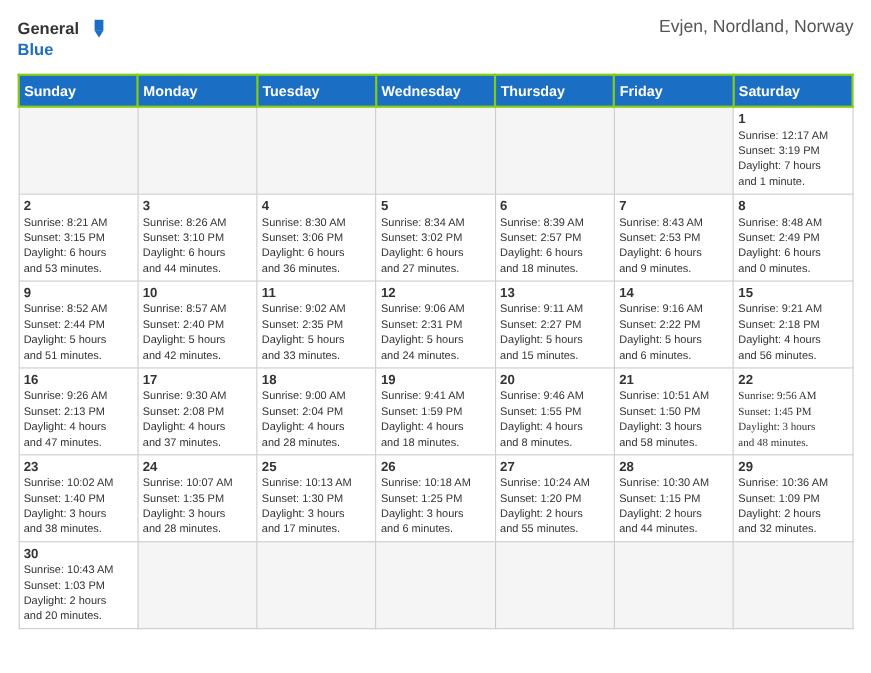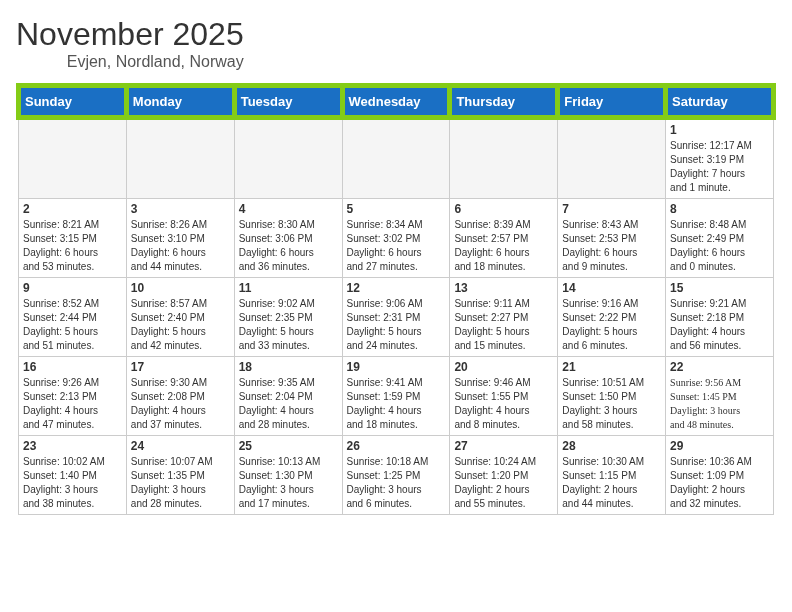--- a/index.html
+++ b/index.html
@@ -38,21 +38,21 @@
       border-collapse: collapse;
       border: 1px solid #ccc;
     }
     .calendar th {
       background-color: #1a6fc4;
       color: #fff;
       font-size: 13px;
       font-weight: bold;
       padding: 6px 4px;
       text-align: left;
-      border: 5px solid #84cc16;
+      border: 2px solid #84cc16;
     }
     .calendar td {
       vertical-align: top;
       border: 1px solid #ccc;
       padding: 3px 4px;
       font-size: 10px;
       color: #333;
       width: 108px;
       min-height: 72px;
       height: 72px;
@@ -72,22 +72,33 @@
       line-height: 1.4;
     }
     tr.week td {
       height: 72px;
     }
   </style>
 </head>
 <body>
 
 <div class="header-area">
+  <div class="logo">
+    <div style="display:flex;flex-direction:column;line-height:1.1;">
+      <div style="display:flex;align-items:center;gap:2px;">
+        <span style="font-size:15px;font-weight:bold;color:#333;">General</span>
+        <svg width="22" height="22" viewBox="0 0 22 22">
+          <rect x="12" y="2" width="8" height="10" fill="#1a6fc4"></rect>
+          <polygon points="12,12 20,12 16,18" fill="#1a6fc4"></polygon>
+        </svg>
+      </div>
+      <span style="font-size:15px;font-weight:bold;color:#1a6fc4;">Blue</span>
+    </div>
+  </div>
   <div class="title-block">
-    <div class="month-title">November 2025</div>
     <div class="location-title">Evjen, Nordland, Norway</div>
   </div>
 </div>
 
 <table class="calendar">
   <thead>
     <tr>
     <th>Sunday</th>
         <th>Monday</th>
         <th>Tuesday</th>
@@ -225,21 +236,21 @@
         </td>
         <td>
           <span class="day-num">17</span>
           <div class="cell-text" style="white-space: pre-line;">Sunrise: 9:30 AM
 Sunset: 2:08 PM
 Daylight: 4 hours
 and 37 minutes.</div>
         </td>
         <td>
           <span class="day-num">18</span>
-          <div class="cell-text" style="white-space: pre-line;">Sunrise: 9:35 AM
+          <div class="cell-text" style="white-space: pre-line;">Sunrise: 9:00 AM
 Sunset: 2:04 PM
 Daylight: 4 hours
 and 28 minutes.</div>
         </td>
         <td>
           <span class="day-num">19</span>
           <div class="cell-text" style="white-space: pre-line;">Sunrise: 9:41 AM
 Sunset: 1:59 PM
 Daylight: 4 hours
 and 18 minutes.</div>
@@ -310,14 +321,29 @@
 and 44 minutes.</div>
         </td>
         <td>
           <span class="day-num">29</span>
           <div class="cell-text" style="white-space: pre-line;">Sunrise: 10:36 AM
 Sunset: 1:09 PM
 Daylight: 2 hours
 and 32 minutes.</div>
         </td>
       </tr>
+      <tr class="week">
+        <td>
+          <span class="day-num">30</span>
+          <div class="cell-text" style="white-space: pre-line;">Sunrise: 10:43 AM
+Sunset: 1:03 PM
+Daylight: 2 hours
+and 20 minutes.</div>
+        </td>
+        <td class="empty"></td>
+        <td class="empty"></td>
+        <td class="empty"></td>
+        <td class="empty"></td>
+        <td class="empty"></td>
+        <td class="empty"></td>
+      </tr>
     </tbody>
 </table>
 
 </body></html>

